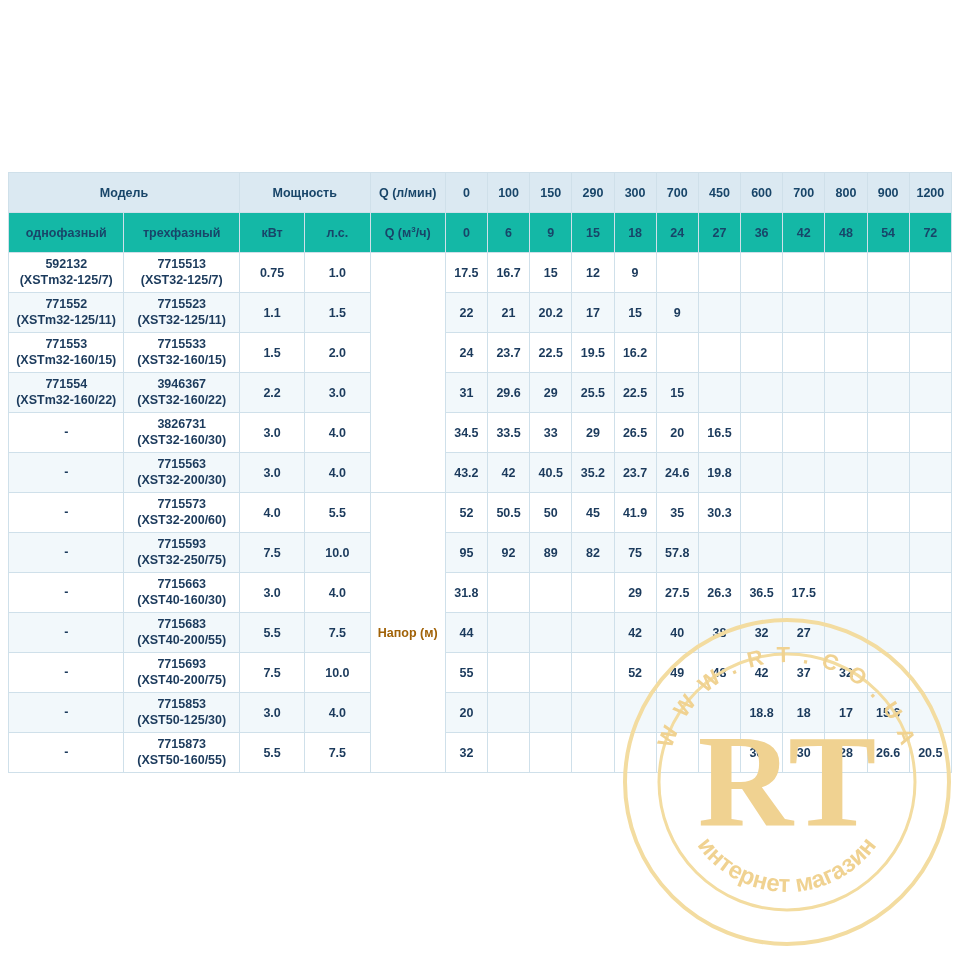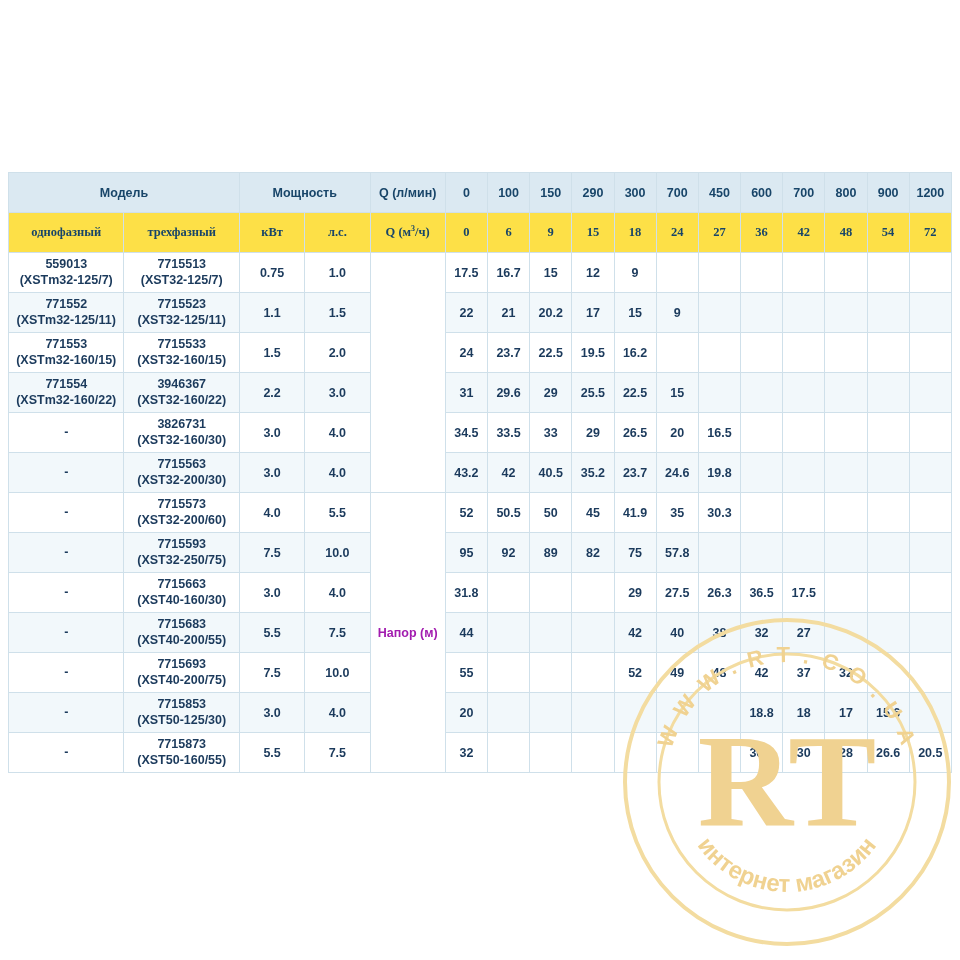--- a/index.html
+++ b/index.html
@@ -33,25 +33,24 @@
     padding: 0;
     font-weight: bold;
   }
   .hdr-row th {
     background: #dbe9f2;
     height: 39px;
     color: #184569;
     font-size: 12.5px;
   }
   .hdr-row2 th {
-    background: #fde047;
+    background: #14b8a6;
     height: 39px;
     color: #184569;
     font-size: 12.5px;
-    font-family: Liberation Serif, serif;
   }
   .hdr-row th.qcell, .hdr-row2 th.qcell {
     font-size: 12.5px;
   }
   .hdr-row th.num, .hdr-row2 th.num {
     font-size: 12.5px;
     font-weight: bold;
   }
   tbody tr td {
     height: 39px;
@@ -65,21 +64,21 @@
     line-height: 1.25;
     padding: 2px 2px;
   }
   .model-cell .code { display: block; }
   .model-cell .paren { display: block; }
   .napor-cell {
     background: #ffffff !important;
     border-left: 1px solid #cfe0ea;
     border-right: 1px solid #cfe0ea;
     font-size: 12.5px;
-    color: #a21caf;
+    color: #a16207;
   }
   .empty-top {
     background: #ffffff !important;
     border: 1px solid #cfe0ea;
   }
   .sup { font-size: 8px; vertical-align: super; }
 
   
   .wm {
     position: absolute;
@@ -150,21 +149,21 @@
         <th class="num">36</th>
         <th class="num">42</th>
         <th class="num">48</th>
         <th class="num">54</th>
         <th class="num">72</th>
       </tr>
     </thead>
     <tbody id="tbody">
         <tr class="odd">
           <td class="model-cell">
-            <span class="code">559013</span>
+            <span class="code">592132</span>
             <span class="paren">(XSTm32-125/7)</span>
           </td>
           <td class="model-cell">
             <span class="code">7715513</span>
             <span class="paren">(XST32-125/7)</span>
           </td>
           <td>0.75</td>
           <td>1.0</td>
           <td class="empty-top" rowspan="6"></td>
           <td>17.5</td>

